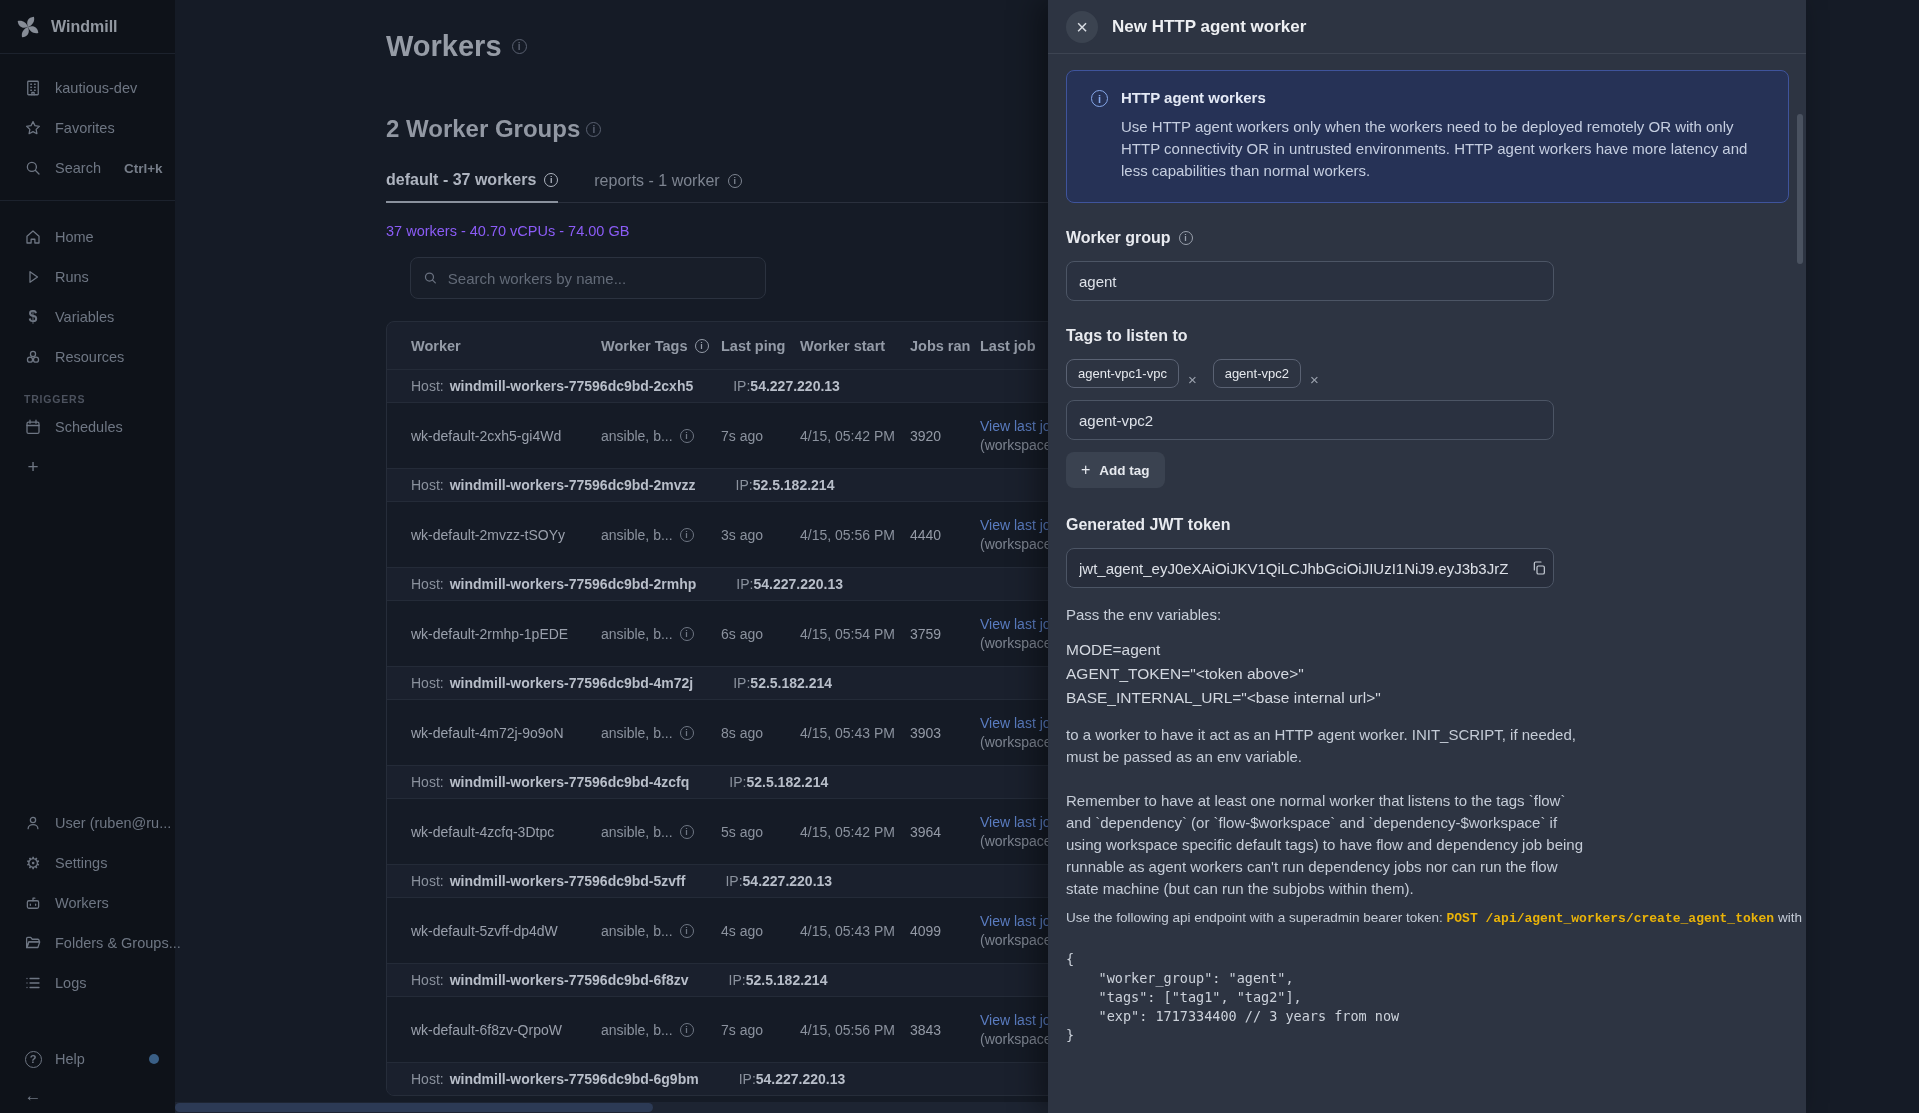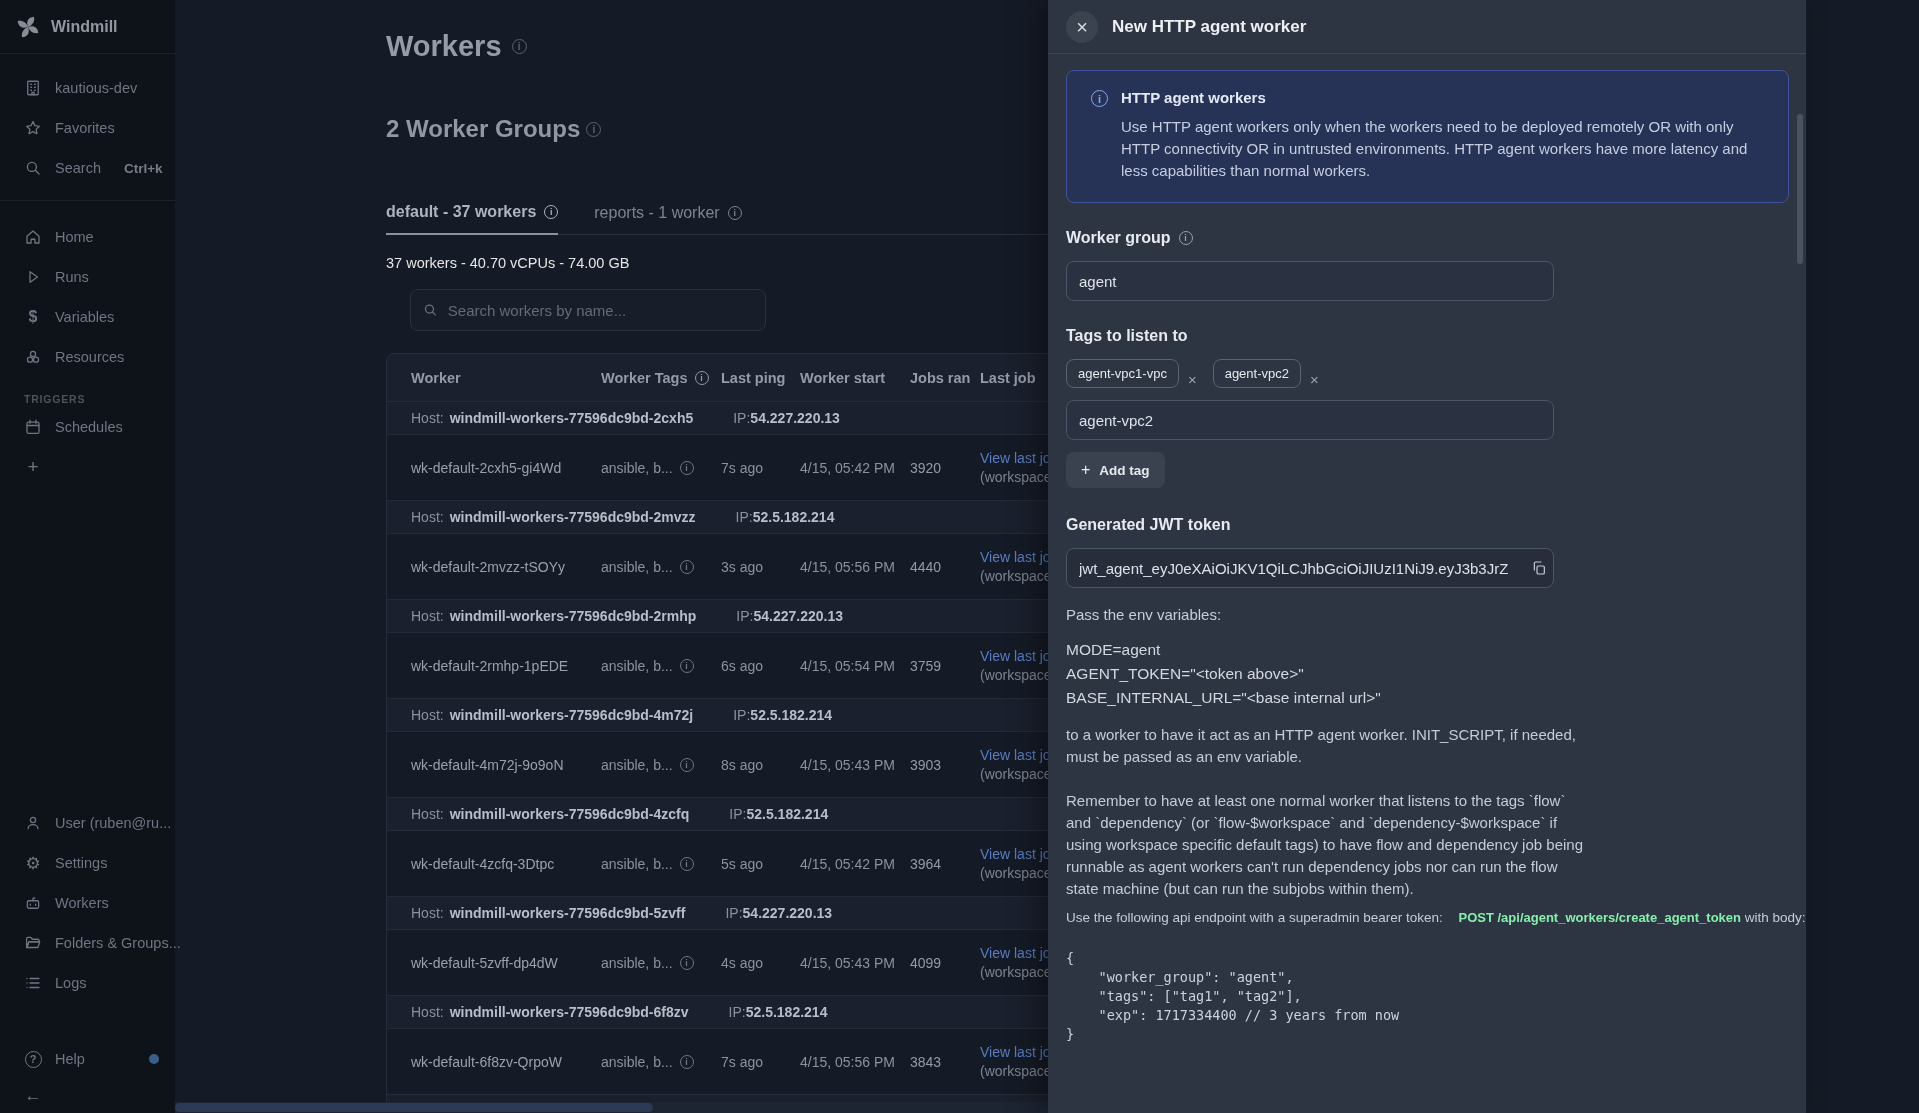--- a/index.html
+++ b/index.html
@@ -30,24 +30,24 @@
 
   
   .main { position:absolute; left:175px; top:0; right:0; height:1113px; background:#151b26; z-index:1; }
   .content { position:absolute; left:211px; top:0; width:1240px; }
   .page-title { margin-top:30px; display:flex; align-items:center; gap:10px; color:#969ca6; font-size:29px; font-weight:700; }
   .ii { width:15px; height:15px; border:1.4px solid currentColor; border-radius:50%; display:inline-flex; align-items:center; justify-content:center; font-size:10px; font-weight:600; font-style:normal; flex:0 0 auto; }
   .ii::before { content:"i"; }
   .ii.small { width:14px; height:14px; font-size:9px; }
   .title-info { color:#596070; }
   .groups-heading { margin-top:52px; display:flex; align-items:center; gap:6px; color:#9298a3; font-size:24px; font-weight:700; }
-  .tabbar { margin-top:60px; display:flex; gap:36px; border-bottom:1px solid #2a303d; width:100%; }
+  .tabbar { margin-top:28px; display:flex; gap:36px; border-bottom:1px solid #2a303d; width:100%; }
   .tab { display:flex; align-items:center; gap:8px; padding-bottom:12px; font-size:16px; color:#7d8490; cursor:pointer; }
   .tab.active { color:#aeb4bf; font-weight:600; border-bottom:2px solid #8a919d; margin-bottom:-1px; }
-  .stats { margin-top:20px; font-size:14.5px; color:#e5e5e5; }
+  .stats { margin-top:20px; font-size:14.5px; color:#8b5cf6; }
   .searchbox { margin-top:18px; width:356px; height:42px; border:1px solid #2b323f; border-radius:8px; background:#181e29; display:flex; align-items:center; gap:10px; padding:0 12px;margin-left:24px; }
   .searchbox svg { width:16px; height:16px; stroke:#6a7280; fill:none; stroke-width:2; stroke-linecap:round; }
   .searchbox input { background:transparent; border:none; outline:none; color:#c3c9d3; font-size:15px; width:100%; font-family:"Liberation Sans",sans-serif; }
   .searchbox input::placeholder { color:#636b78; }
 
   .wtable { margin-top:22px; width:1240px; border:1px solid #262d3a; border-radius:8px; background:#1a202d; overflow:hidden; }
   .thead, .row-worker { display:grid; grid-template-columns:190px 120px 79px 110px 70px 1fr; padding-left:24px; align-items:center; }
   .thead { height:47px; color:#949ba7; font-size:14.5px; font-weight:700; }
   .th { display:flex; align-items:center; gap:7px; padding-right:8px; }
   .row-host { height:33px; display:flex; align-items:center; padding-left:24px; background:#1a202d; border-top:1px solid #242b38; font-size:14px; color:#8a919d; white-space:nowrap; }
@@ -90,21 +90,21 @@
   .token-wrap input { width:100%; margin-top:0; background:#272d3b; padding-right:28px; white-space:nowrap; overflow:hidden; }
   .copy-btn { position:absolute; right:5px; top:50%; transform:translateY(-50%); background:#272d3b; border:none; color:#c6ccd5; cursor:pointer; padding:2px; display:flex; }
   .copy-btn svg { width:16px; height:16px; stroke:currentColor; fill:none; stroke-width:1.8; stroke-linecap:round; stroke-linejoin:round; }
   .d-text { margin-top:16px; color:#c7ced9; font-size:15px; line-height:22px; }
   .env-lines { margin-top:12px; color:#d3d8e0; font-size:15.5px; line-height:24px; }
   .d-para { margin-top:14px; color:#c5ccd7; font-size:15px; line-height:22px; width:523px; }
   .d-para.gap { margin-top:22px; }
   .automate-btn { margin-top:46px; display:inline-flex; align-items:center; gap:12px; background:transparent; border:1px solid #4c5565; border-radius:10px; padding:10px 16px; color:#e6e9ee; font-size:14px; font-weight:700; cursor:pointer; font-family:"Liberation Sans",sans-serif; }
   .automate-btn svg { width:14px; height:14px; stroke:currentColor; fill:none; stroke-width:2.2; stroke-linecap:round; stroke-linejoin:round; }
   .api-line { margin-top:10px; color:#c5ccd7; font-size:13.5px; white-space:nowrap; }
-  .mono { font-family:Liberation Sans, sans-serif; color:#86efac; font-size:13px; font-weight:700;margin-left:12px; }
+  .mono { font-family:Liberation Mono, monospace; color:#eab308; font-size:13px; font-weight:700; }
   .codeblock { margin-top:24px; font-family:"DejaVu Sans Mono", monospace; font-size:13.5px; color:#ccd2db; line-height:19px; white-space:pre; }
   .vscroll-thumb { position:absolute; right:3px; top:60px; width:6px; height:150px; background:#4a5260; border-radius:3px; }
 </style>
 </head>
 <body>
 
 <nav class="sidebar">
   <div class="brand">
     <span class="sb-icon" style="width:26px;height:26px;flex:0 0 26px;">
       <svg viewBox="0 0 24 24" style="width:26px;height:26px;stroke:none;fill:#878d97;">

